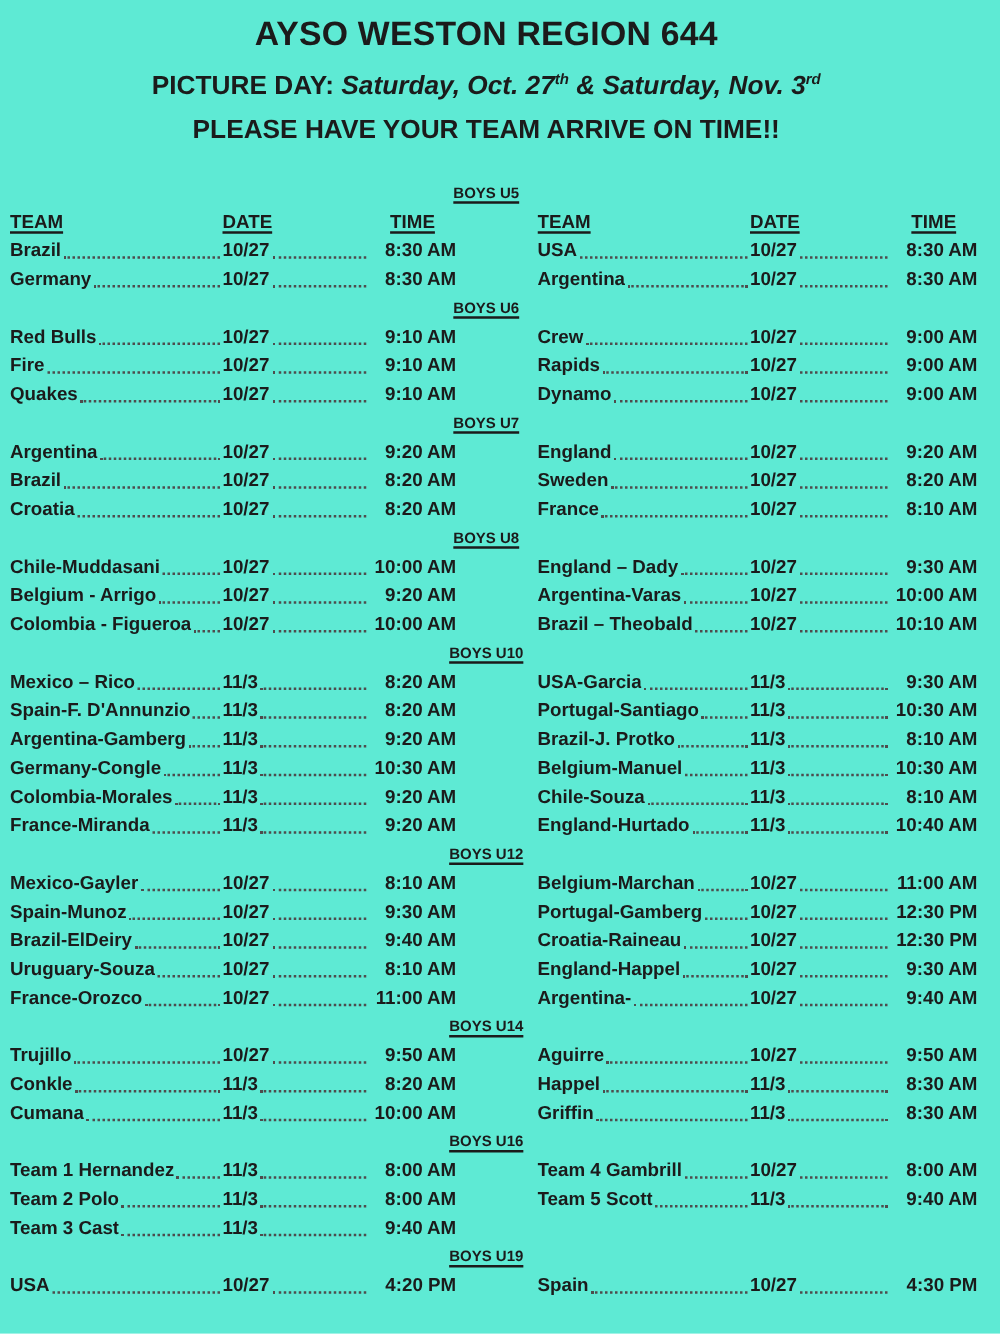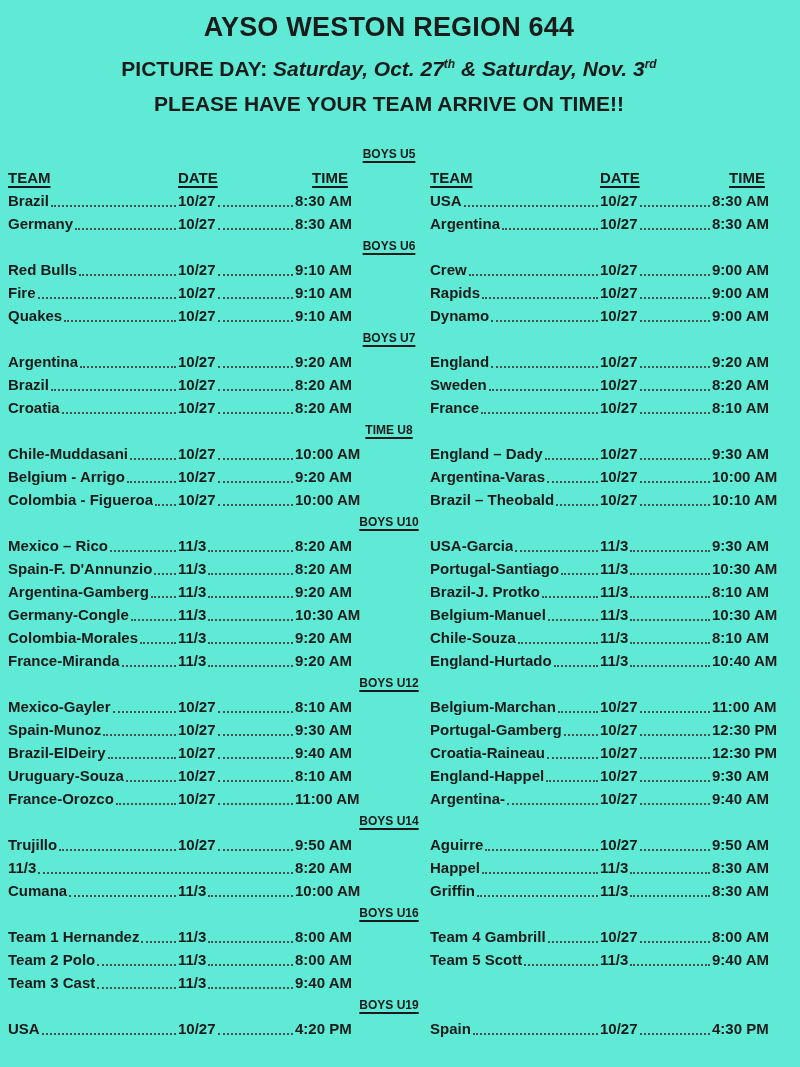--- a/index.html
+++ b/index.html
@@ -37,21 +37,21 @@
   .teamwrap { width: 170px; flex: none; display: flex; min-width: 0; }
   .team { white-space: nowrap; overflow: hidden; }
   .dots {
     flex: 1 1 auto;
     border-bottom: 2px dotted #4d4d4d;
     align-self: flex-end;
     margin: 0 2px 5px 2px;
     min-width: 4px;
   }
   .date { flex: none; white-space: nowrap; }
-  .time { flex: none; min-width: 70px; text-align: left; white-space: nowrap; }
+  .time { flex: none; min-width: 70px; text-align: right; white-space: nowrap; }
   .hdr .team, .hdr .date, .hdr .time {
     text-decoration: underline;
     text-decoration-thickness: 2px;
     text-underline-offset: 3px;
   }
   .hdr .time { text-align: center; min-width: 70px; }
   .spacer { flex: 1 1 auto; }
 </style>
 </head>
 <body>
@@ -246,21 +246,21 @@
                 <span class="dots"></span>
               </span>
               <span class="date">10/27</span>
               <span class="dots"></span>
               <span class="time">8:10 AM</span>
             </div>
           </div>
         </div>
       </section>
       <section class="section">
-        <div class="sec-title">TIME U8</div>
+        <div class="sec-title">BOYS U8</div>
         <div class="grid">
           <div class="col">
             <div class="row">
               <span class="teamwrap">
                 <span class="team">Chile-Muddasani</span>
                 <span class="dots"></span>
               </span>
               <span class="date">10/27</span>
               <span class="dots"></span>
               <span class="time">10:00 AM</span>
@@ -538,20 +538,24 @@
             <div class="row">
               <span class="teamwrap">
                 <span class="team">Trujillo</span>
                 <span class="dots"></span>
               </span>
               <span class="date">10/27</span>
               <span class="dots"></span>
               <span class="time">9:50 AM</span>
             </div>
             <div class="row">
+              <span class="teamwrap">
+                <span class="team">Conkle</span>
+                <span class="dots"></span>
+              </span>
               <span class="date">11/3</span>
               <span class="dots"></span>
               <span class="time">8:20 AM</span>
             </div>
             <div class="row">
               <span class="teamwrap">
                 <span class="team">Cumana</span>
                 <span class="dots"></span>
               </span>
               <span class="date">11/3</span>

